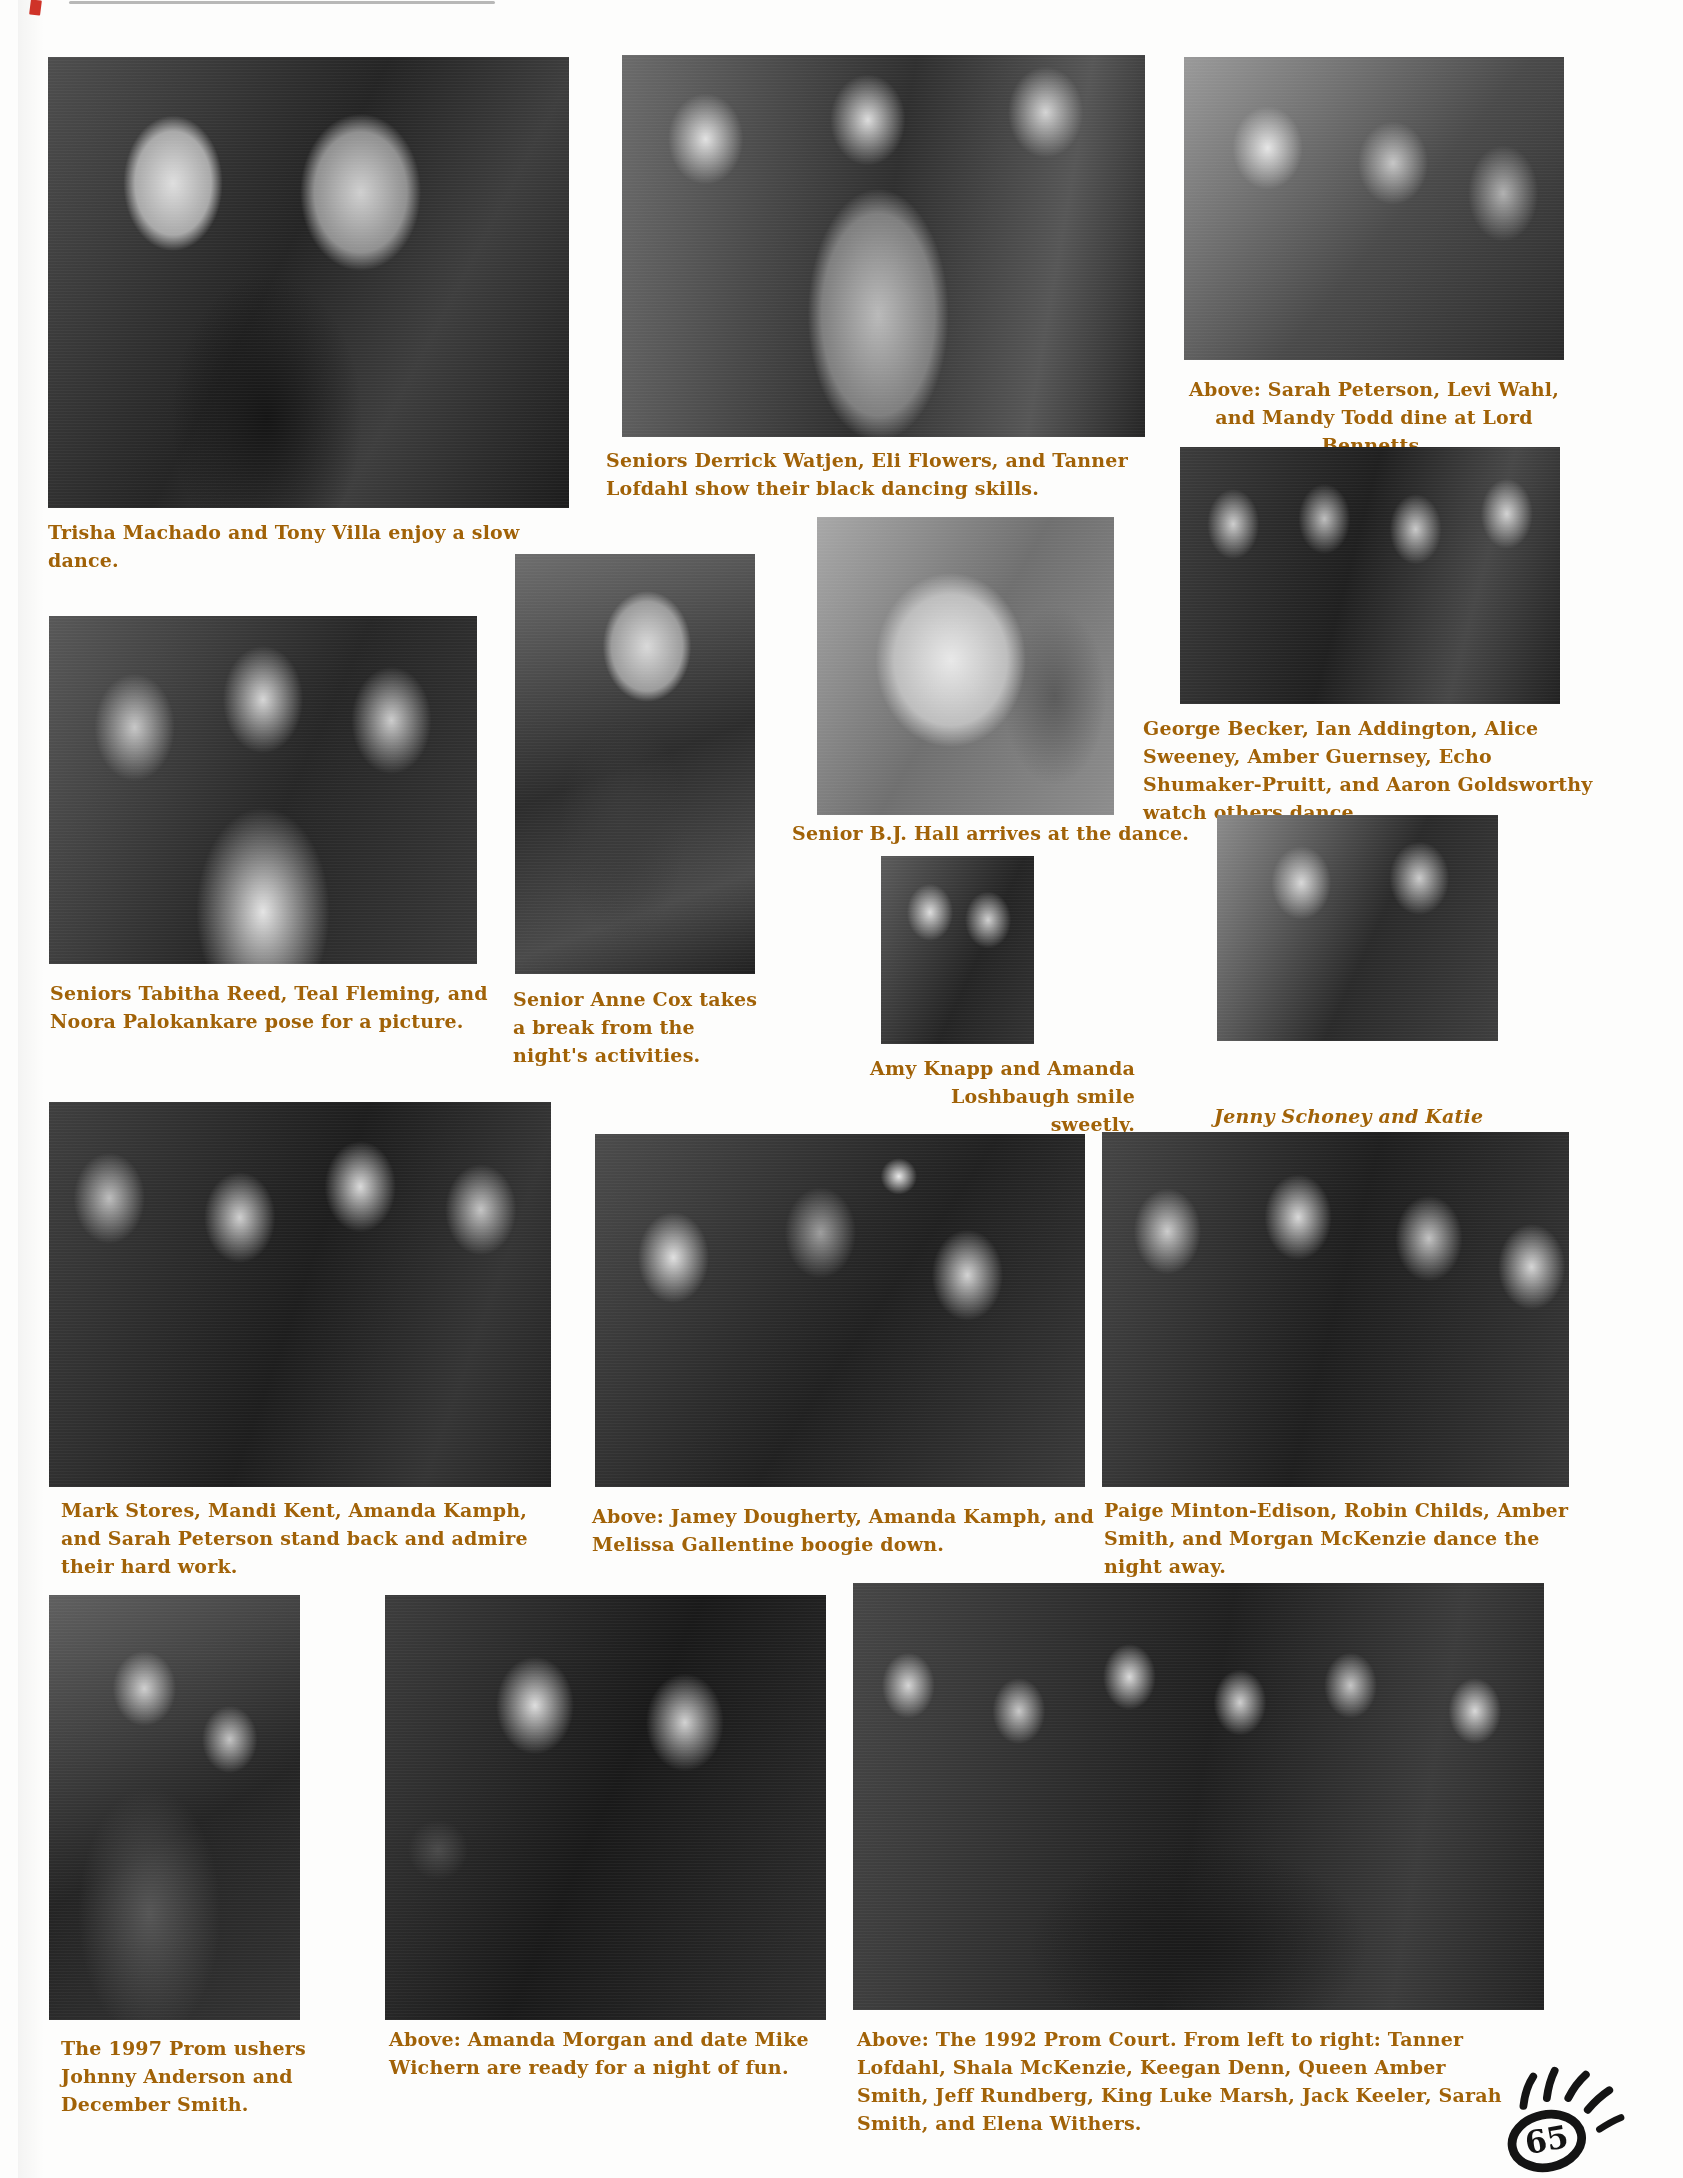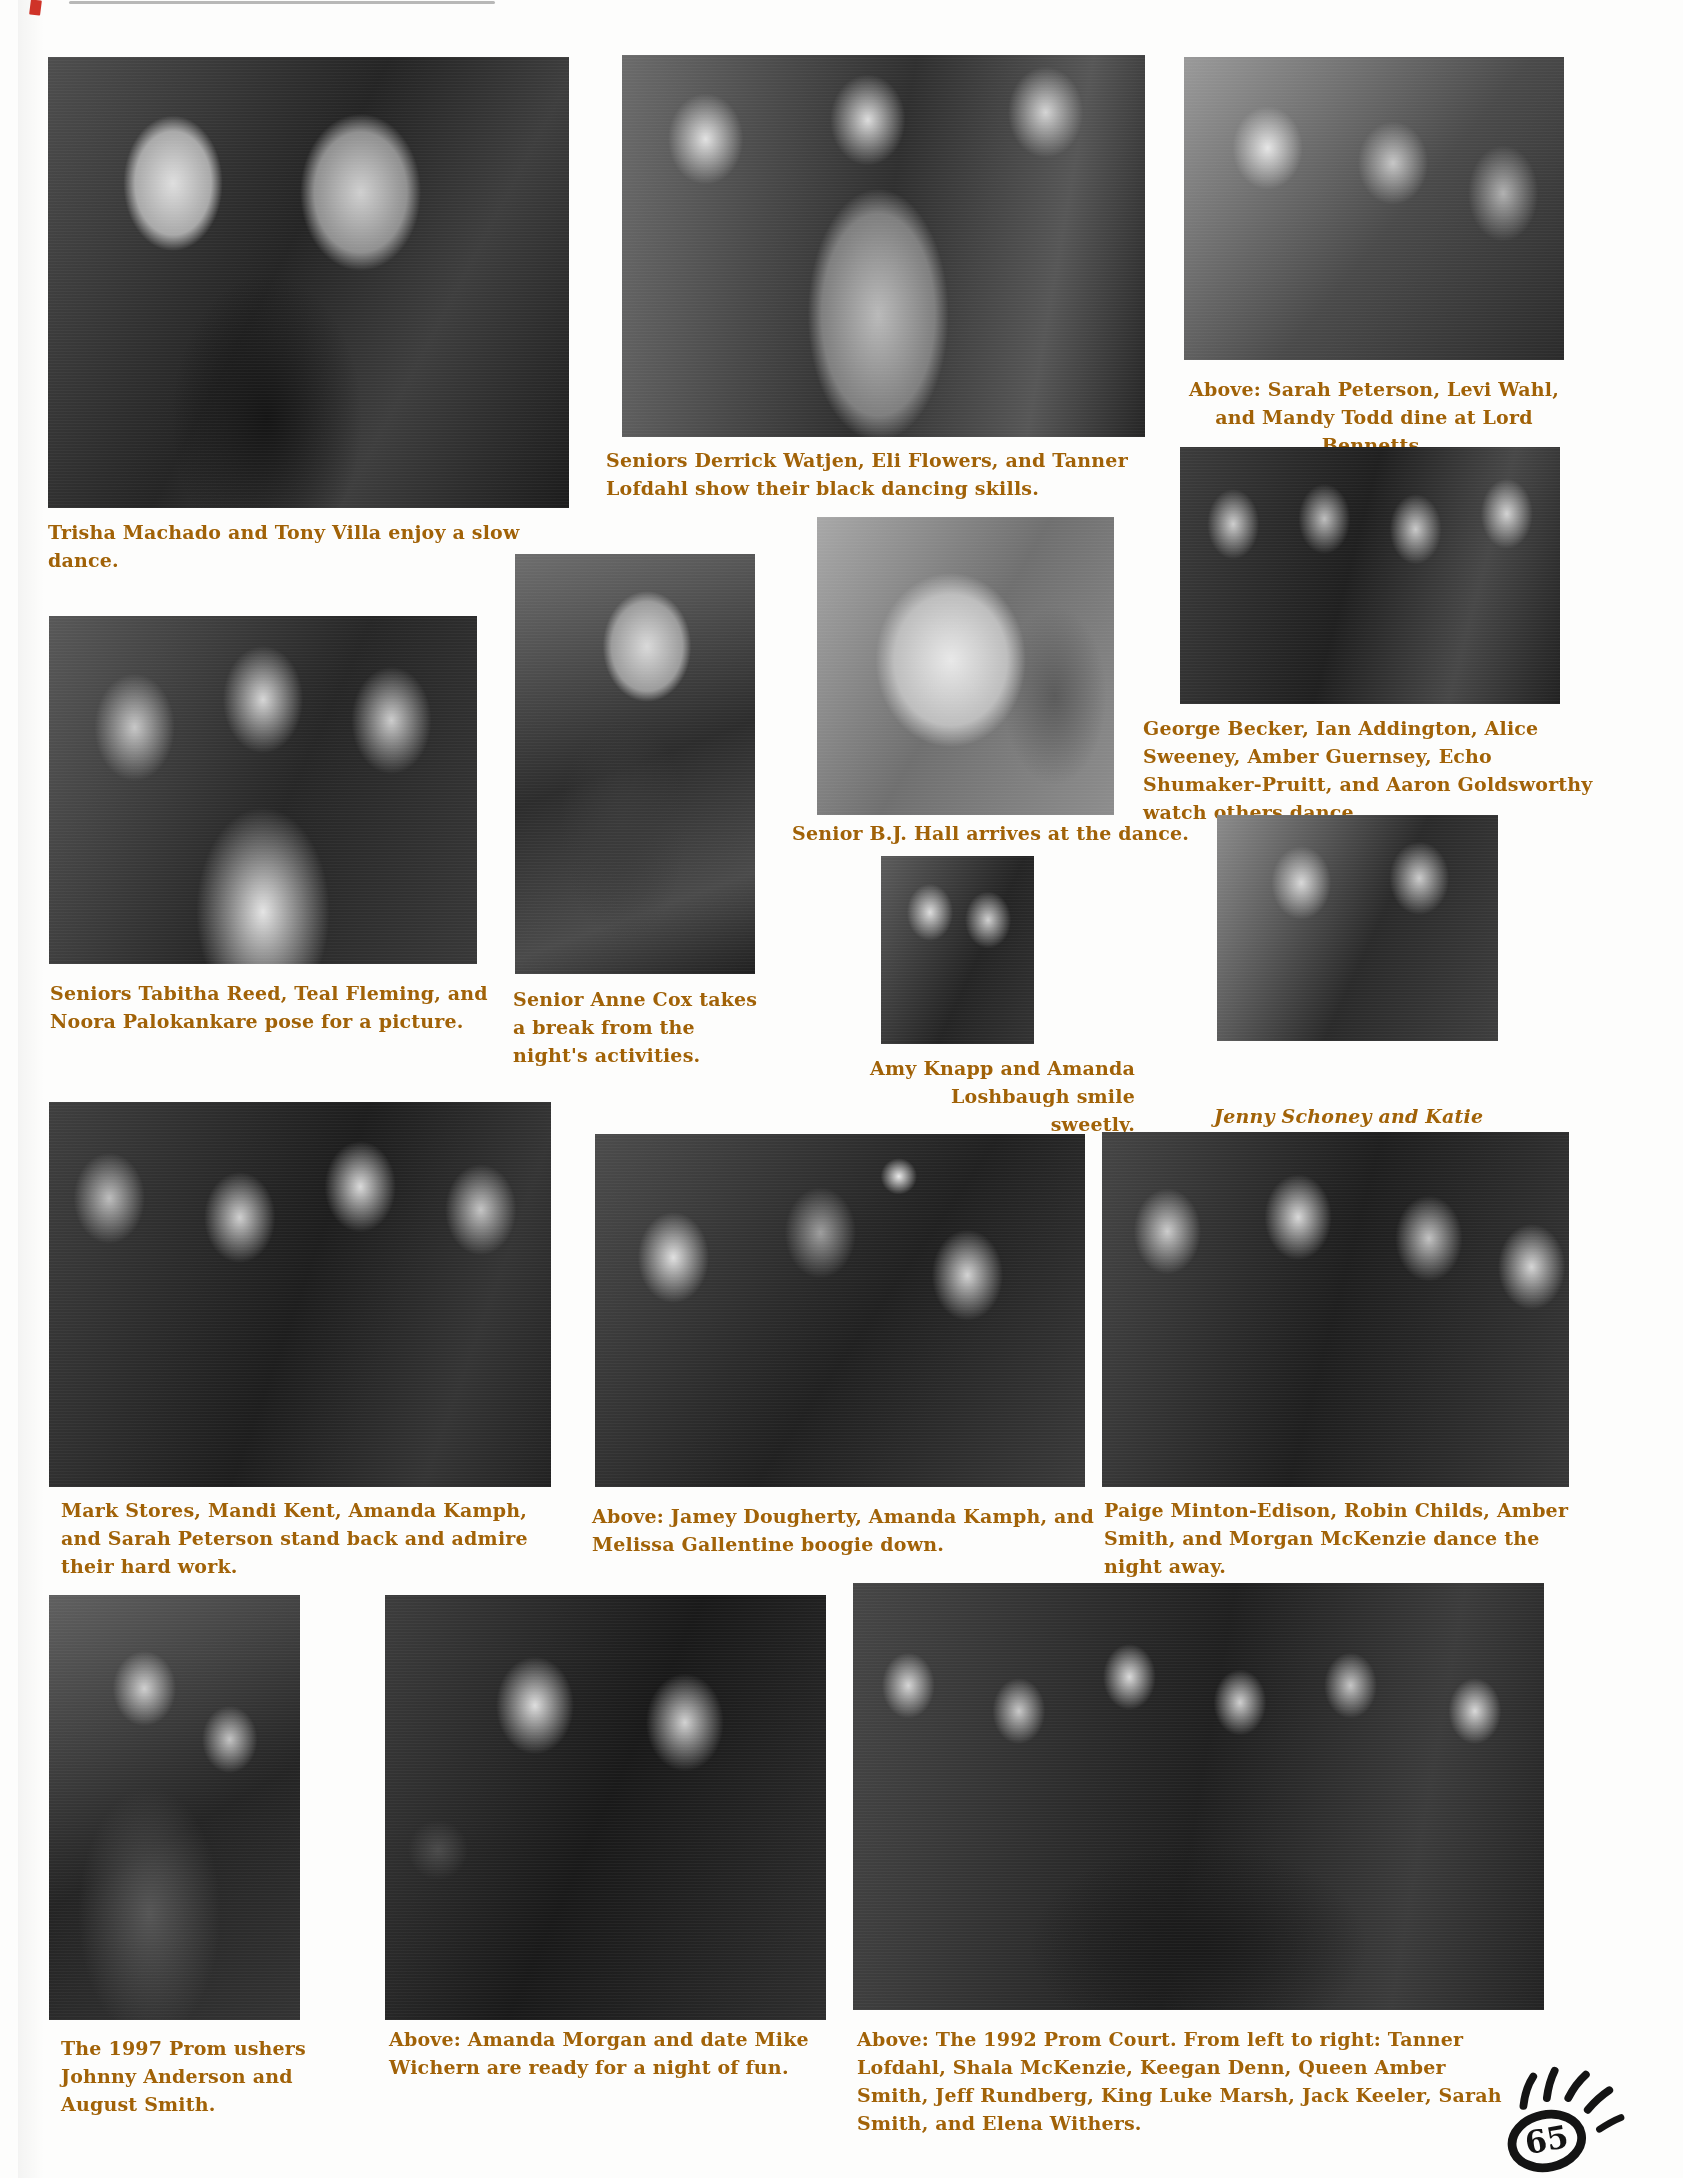--- a/index.html
+++ b/index.html
@@ -174,21 +174,21 @@
   <div class="photo ph10"></div>
   <div class="caption cap10">Mark Stores, Mandi Kent, Amanda Kamph, and Sarah Peterson stand back and admire their hard work.</div>
 
   <div class="photo ph11"></div>
   <div class="caption cap11">Above: Jamey Dougherty, Amanda Kamph, and Melissa Gallentine boogie down.</div>
 
   <div class="photo ph12"></div>
   <div class="caption cap12">Paige Minton-Edison, Robin Childs, Amber Smith, and Morgan McKenzie dance the night away.</div>
 
   <div class="photo ph13"></div>
-  <div class="caption cap13">The 1997 Prom ushers Johnny Anderson and August Smith.</div>
+  <div class="caption cap13">The 1997 Prom ushers Johnny Anderson and December Smith.</div>
 
   <div class="photo ph14"></div>
   <div class="caption cap14">Above: Amanda Morgan and date Mike Wichern are ready for a night of fun.</div>
 
   <div class="photo ph15"></div>
   <div class="caption cap15">Above: The 1992 Prom Court. From left to right: Tanner Lofdahl, Shala McKenzie, Keegan Denn, Queen Amber Smith, Jeff Rundberg, King Luke Marsh, Jack Keeler, Sarah Smith, and Elena Withers.</div>
 
   <div class="paw">
     <svg viewBox="0 0 140 120">
       <g fill="none" stroke="#141414" stroke-linecap="round">

